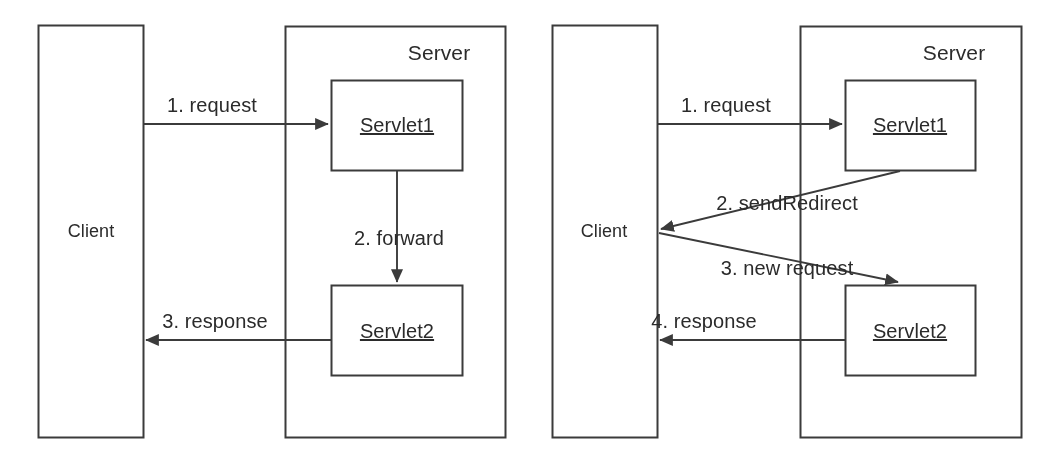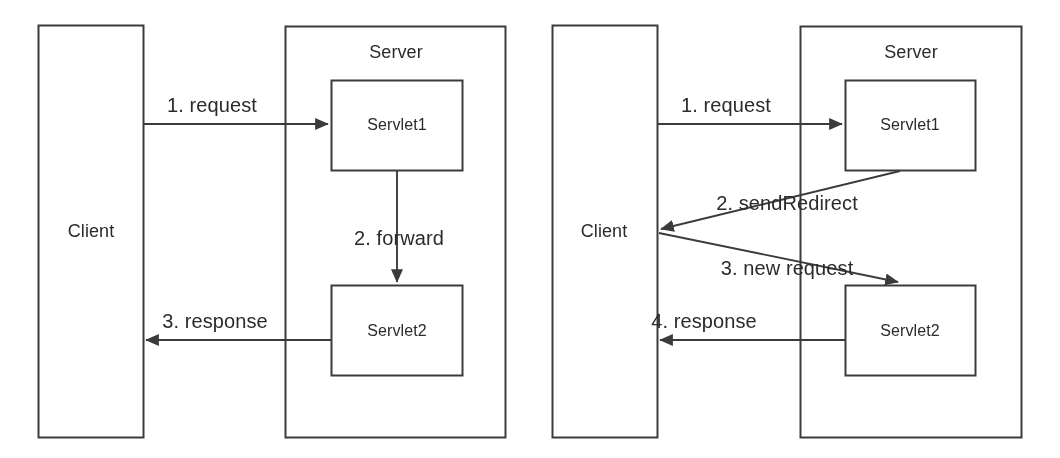--- a/index.html
+++ b/index.html
@@ -31,27 +31,29 @@
     white-space: nowrap;
     color: #2b2b2b;
     font-size: 17px;
     line-height: 1;
     letter-spacing: 0.1px;
   }
   .lbl-center {
     transform: translate(-50%, -50%);
   }
   .box-title {
-    font-size: 18px;
+    font-size: 21px;
+    margin-left: 43px;
   }
   .client-title {
     font-size: 18px;
   }
   .servlet-title {
-    font-size: 16px;
+    font-size: 20px;
+    text-decoration: underline;
   }
   .edge-label {
     font-size: 20px;
   }
 </style>
 </head>
 <body>
 
 <div id="canvas">
 

